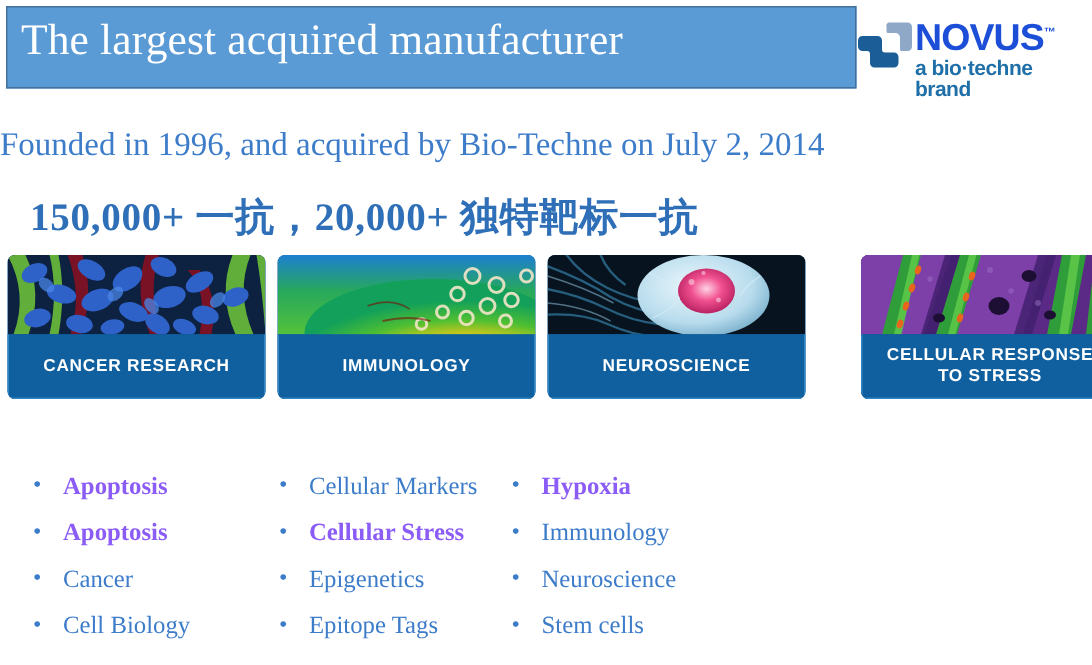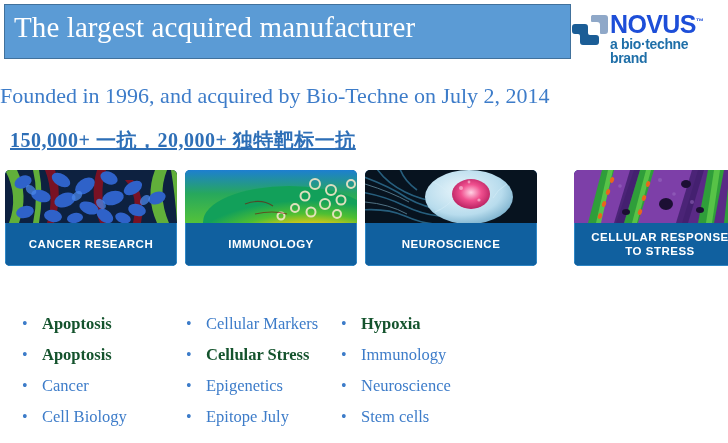--- a/index.html
+++ b/index.html
@@ -91,28 +91,27 @@
     left: 0; top: 83px;
     font-family: "Liberation Serif", "DejaVu Serif", serif;
     font-size: 22px;
     color: #3d7cc9;
     white-space: nowrap;
   }
 
   
   .headline {
     position: absolute;
-    left: 10px; top: 127px;
+    left: 20px; top: 127px;
     font-family: "Liberation Serif", "DejaVu Serif", serif;
-    font-size: 20px;
+    font-size: 26px;
     font-weight: bold;
     color: #2e6fb7;
     white-space: nowrap;
     letter-spacing: 0.5px;
-    text-decoration: underline;
   }
 
   
   .cards {
     position: absolute;
     left: 5px; top: 170px;
     width: 718px; height: 81px;
   }
   .card {
     position: absolute;
@@ -186,21 +185,21 @@
     text-align: left;
   }
   .bullet-label {
     font-family: "Liberation Serif", "DejaVu Serif", serif;
     font-size: 16.5px;
     color: #3d7cc9;
     line-height: 24px;
   }
   .bullet-label.bold {
     font-weight: bold;
-    color: #14532d;
+    color: #8b5cf6;
     text-align: right;
   }
 </style>
 </head>
 <body>
 
 <div class="header">
   <div class="header-banner"></div>
   <div class="header-title">The largest acquired manufacturer</div>
 
@@ -442,21 +441,21 @@
     <div class="bullet-row">
       <span class="bullet-dot">•</span>
       <span class="bullet-label bold">Cellular Stress</span>
     </div>
     <div class="bullet-row">
       <span class="bullet-dot">•</span>
       <span class="bullet-label">Epigenetics</span>
     </div>
     <div class="bullet-row">
       <span class="bullet-dot">•</span>
-      <span class="bullet-label">Epitope July</span>
+      <span class="bullet-label">Epitope Tags</span>
     </div>
   </div>
 
   <div class="bullet-col c2">
     <div class="bullet-row">
       <span class="bullet-dot">•</span>
       <span class="bullet-label bold">Hypoxia</span>
     </div>
     <div class="bullet-row">
       <span class="bullet-dot">•</span>

